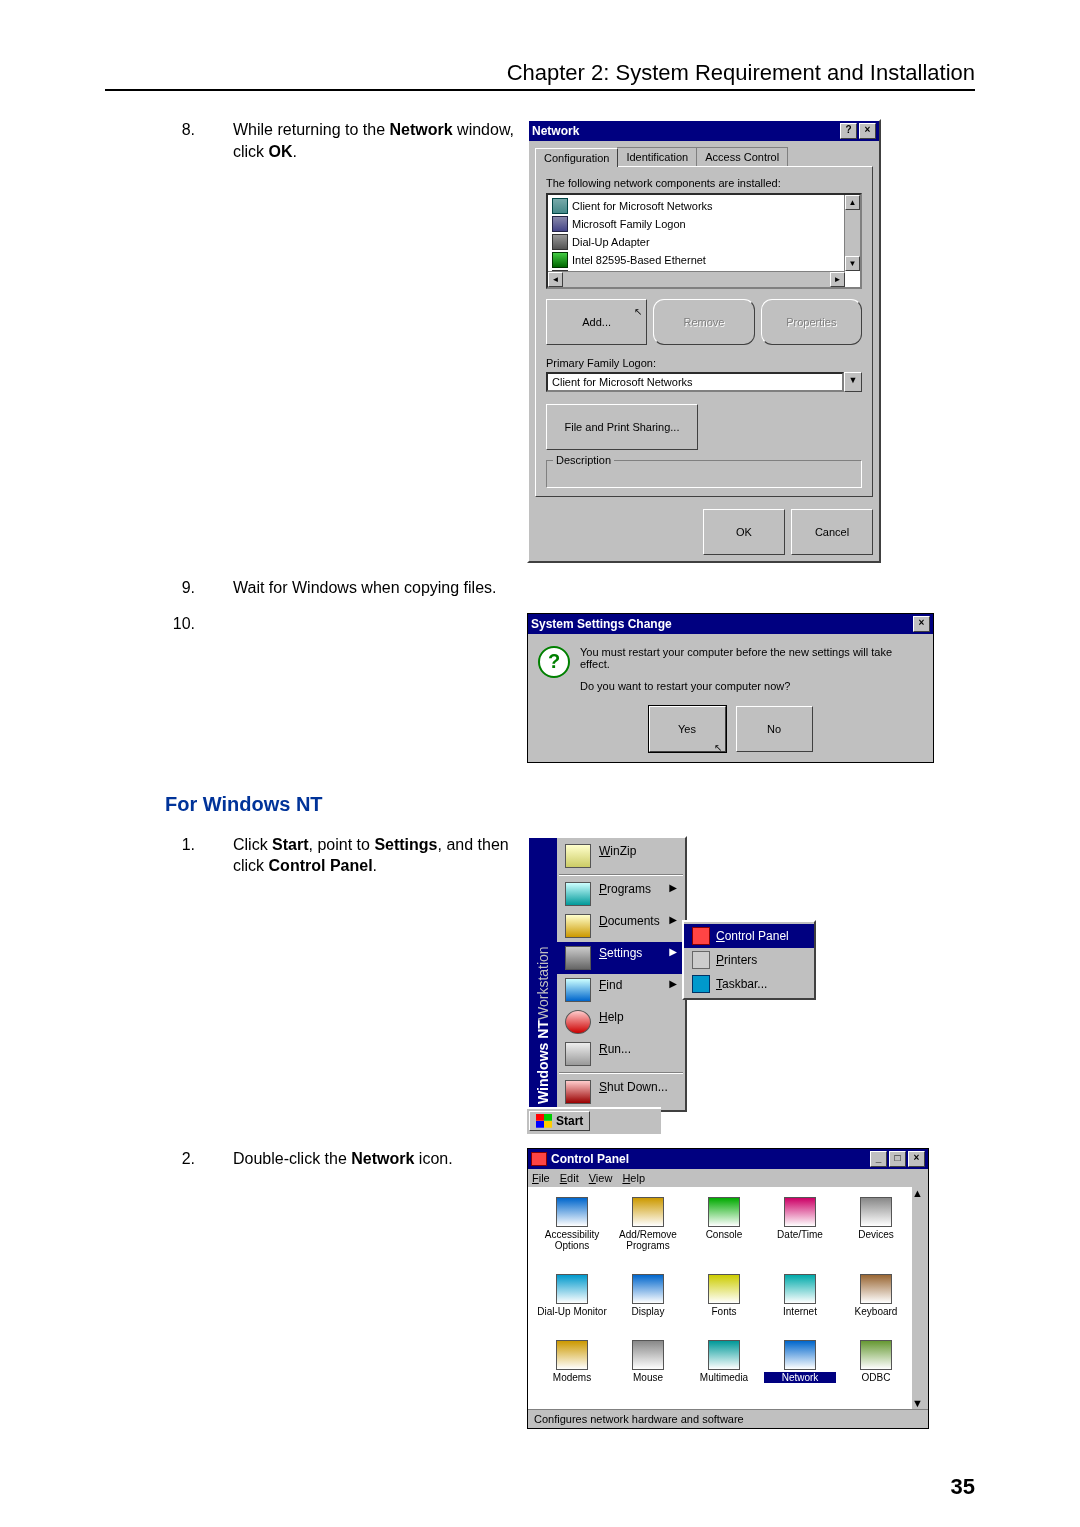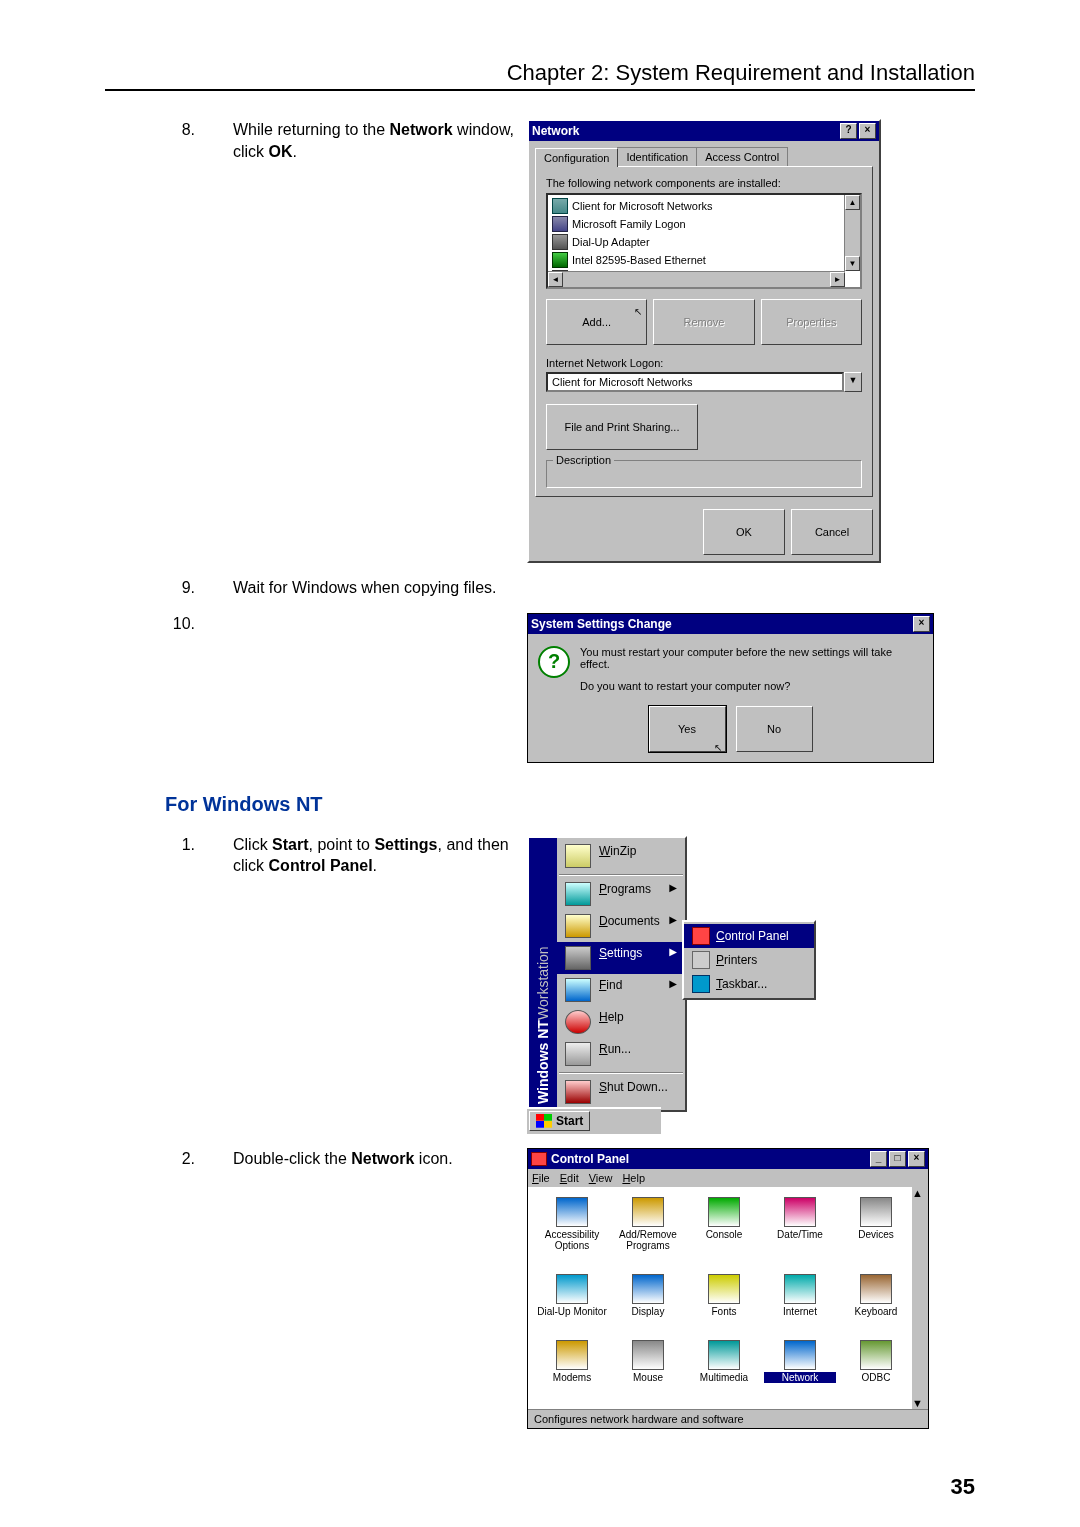--- a/index.html
+++ b/index.html
@@ -154,21 +154,21 @@
   .w95btn {
     border:1px solid #fff;
     border-right-color:#404040;
     border-bottom-color:#404040;
     background:#c0c0c0;
     padding:16px 0;
     width:100px;
     text-align:center;
     font-size:11px;
   }
-  .w95btn.disabled { color:#808080; text-shadow:1px 1px #fff; }
+  .w95btn.disabled { color:#808080; text-shadow:1px 1px #fff;border-radius:11px; }
   .dropdown {
     display:flex; margin-top:3px;
   }
   .dropdown .field {
     flex:1; background:#fff; border:2px inset #808080; padding:2px 4px; font-size:11px;
   }
   .dropdown .ddbtn {
     width:16px; background:#c0c0c0; border:1px solid #fff;
     border-right-color:#404040; border-bottom-color:#404040;
     text-align:center; font-size:9px; line-height:14px;
@@ -349,21 +349,21 @@
             </div>
           </div>
           <div class="btnrow">
             <div class="w95btn" style="position:relative;">
               <span class="underline-first">Add...</span>
               <span style="position:absolute;right:4px;top:6px;font-size:10px;">↖</span>
             </div>
             <div class="w95btn disabled">Remove</div>
             <div class="w95btn disabled">Properties</div>
           </div>
-          <div style="margin-top:12px;">Internet Network Logon:</div>
+          <div style="margin-top:12px;">Primary Family Logon:</div>
           <div class="dropdown">
             <div class="field">Client for Microsoft Networks</div>
             <div class="ddbtn">▼</div>
           </div>
           <div style="margin-top:12px;">
             <div class="w95btn" style="width:150px;">
               <span class="underline-first">File and Print Sharing...</span>
             </div>
           </div>
           <div class="groupbox">

